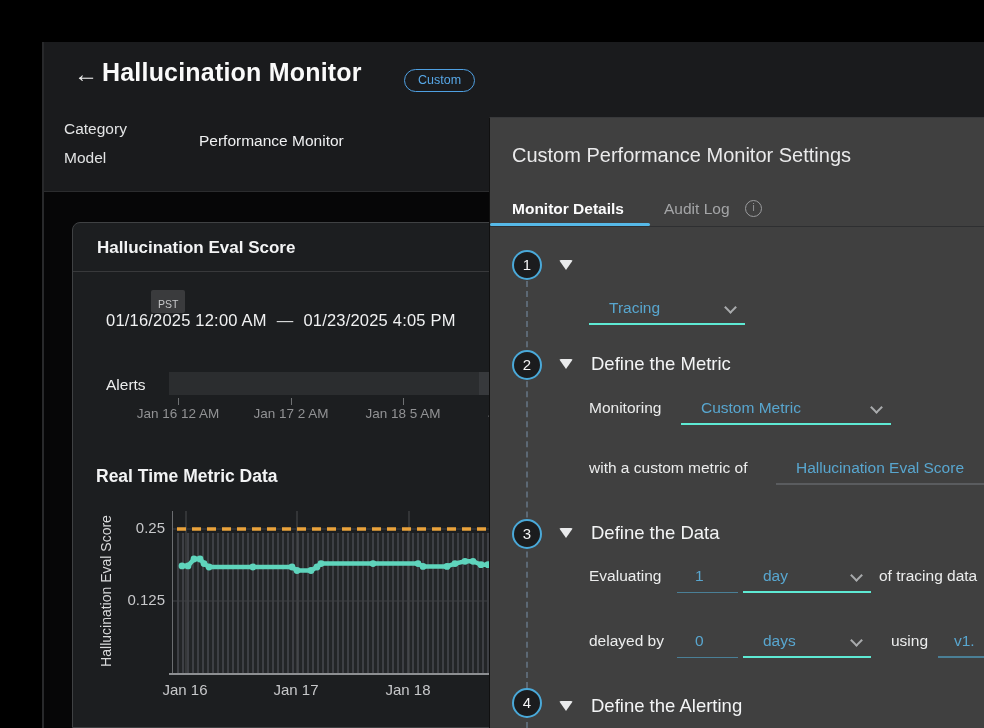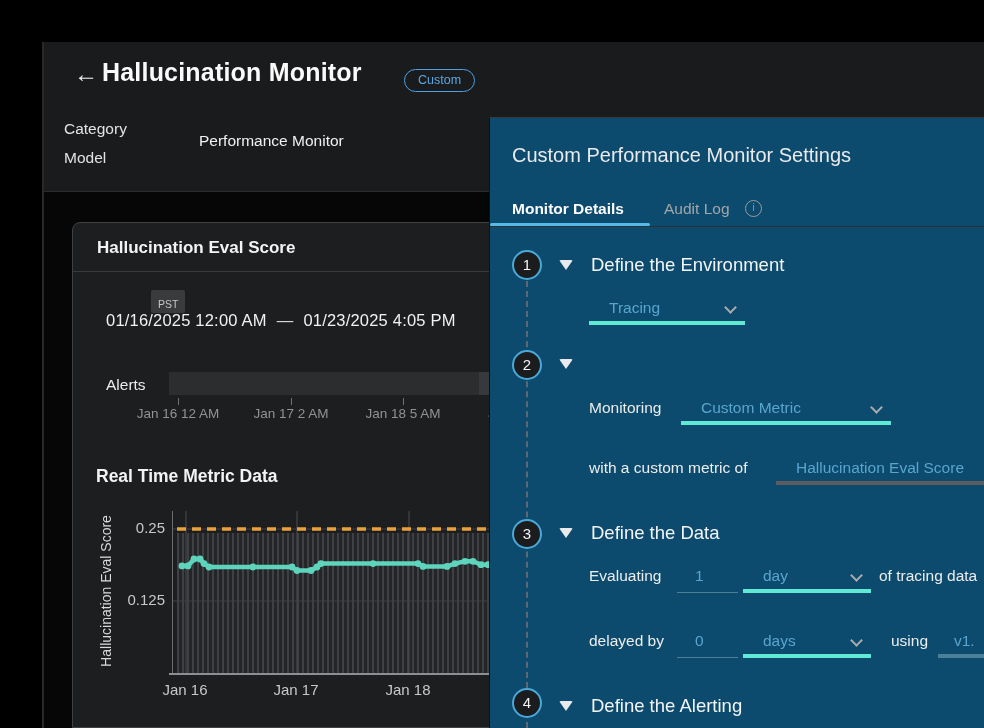--- a/index.html
+++ b/index.html
@@ -42,33 +42,33 @@
   #ytick-0 { top:296px; }
   #ytick-1 { top:368px; }
   #plot { left:99px; top:288px; width:320px; height:162px; border-left:1px solid #6b6d70; cursor:crosshair; }
   #plot-bars { left:4px; top:22px; right:0; bottom:0; position:absolute;
     background:repeating-linear-gradient(90deg,#3e4045 0 2px,#232527 2px 5px); }
   #chart-svg { position:absolute; left:0; top:0; }
   #x-axis-line { left:96px; top:450px; width:326px; height:2px; background:#8d8f92; }
   .xtick { top:458px; font-size:15px; color:#c7c8ca; transform:translateX(-50%); white-space:nowrap; }
 
   
-  #panel { left:489px; top:117px; width:495px; height:611px; background:#0c4a6e; border-top:1px solid #38393b; border-left:1px solid #101010; overflow:hidden; }
+  #panel { left:489px; top:117px; width:495px; height:611px; background:#404040; border-top:1px solid #38393b; border-left:1px solid #101010; overflow:hidden; }
   #panel-title { left:22px; top:26px; font-size:20px; color:#eaeaeb; }
   #tabs-border { left:0; top:108px; width:495px; height:1px; background:#2e2f31; }
   #tab-monitor { left:22px; top:82px; font-size:15.5px; font-weight:bold; color:#fbfbfc; cursor:pointer; }
   #tab-underline { left:0; top:105px; width:160px; height:3px; background:#56b9e8; border-radius:2px; }
   #tab-audit { left:174px; top:82px; font-size:15.5px; color:#a4a5a7; cursor:pointer; }
   #info-icon { left:255px; top:82px; width:17px; height:17px; border:1.5px solid #9b9c9e; border-radius:50%; color:#9b9c9e; font-size:10px; text-align:center; line-height:14px; font-style:normal; }
   #step-rail { left:36px; top:163px; bottom:0; width:0; border-left:2px dashed #5c6874; }
   .step-circle { left:22px; width:30px; height:30px; border:2px solid #4aa9d9; border-radius:50%; background:#1b1c1e; color:#f4f4f5; font-size:15px; text-align:center; line-height:26px; }
   .tri { width:0; height:0; border-left:7px solid transparent; border-right:7px solid transparent; border-top:10px solid #e9eaeb; border-radius:2px; cursor:pointer; }
   .step-title { font-size:18.5px; color:#f3f4f5; cursor:pointer; }
   .flabel { font-size:15.5px; color:#eceded; white-space:nowrap; }
-  .select { border-bottom:4px solid #5eead4; cursor:pointer; }
+  .select { border-bottom:2px solid #5eead4; cursor:pointer; }
   .select .val { position:absolute; left:20px; top:5px; font-size:15.5px; color:#58a6cf; white-space:nowrap; }
   .chev { position:absolute; right:10px; top:9px; width:9px; height:9px; border-right:2px solid #a9abad; border-bottom:2px solid #a9abad; transform:rotate(45deg); }
   .tinput { border-bottom:1px solid #4a7f96; cursor:text; }
   .tinput .val { position:absolute; left:18px; top:5px; font-size:15.5px; color:#58a6cf; }
 </style>
 </head>
 <body>
 
 <div id="window" class="abs">
 
@@ -154,28 +154,28 @@
   <div id="tabs-border" class="abs"></div>
   <span id="tab-monitor" class="abs">Monitor Details</span>
   <div id="tab-underline" class="abs"></div>
   <span id="tab-audit" class="abs">Audit Log</span>
   <span id="info-icon" class="abs">i</span>
 
   <div id="step-rail" class="abs"></div>
 
   <div class="abs step-circle" style="top:132px">1</div>
   <div class="abs tri" style="left:69px; top:142px"></div>
-  <span class="abs step-title" style="left:101px; top:136px">Define the Environment</span>
   <div class="abs select" style="left:99px; top:176px; width:156px; height:31px">
     <span class="val">Tracing</span>
     <span class="chev"></span>
   </div>
 
   <div class="abs step-circle" style="top:232px">2</div>
   <div class="abs tri" style="left:69px; top:241px"></div>
+  <span class="abs step-title" style="left:101px; top:235px">Define the Metric</span>
   <span class="abs flabel" style="left:99px; top:281px">Monitoring</span>
   <div class="abs select" style="left:191px; top:276px; width:210px; height:31px">
     <span class="val">Custom Metric</span>
     <span class="chev"></span>
   </div>
   <span class="abs flabel" style="left:99px; top:341px">with a custom metric of</span>
   <div class="abs select" style="left:286px; top:336px; width:209px; height:31px; border-bottom-color:#5a5c5f">
     <span class="val">Hallucination Eval Score</span>
   </div>
 

